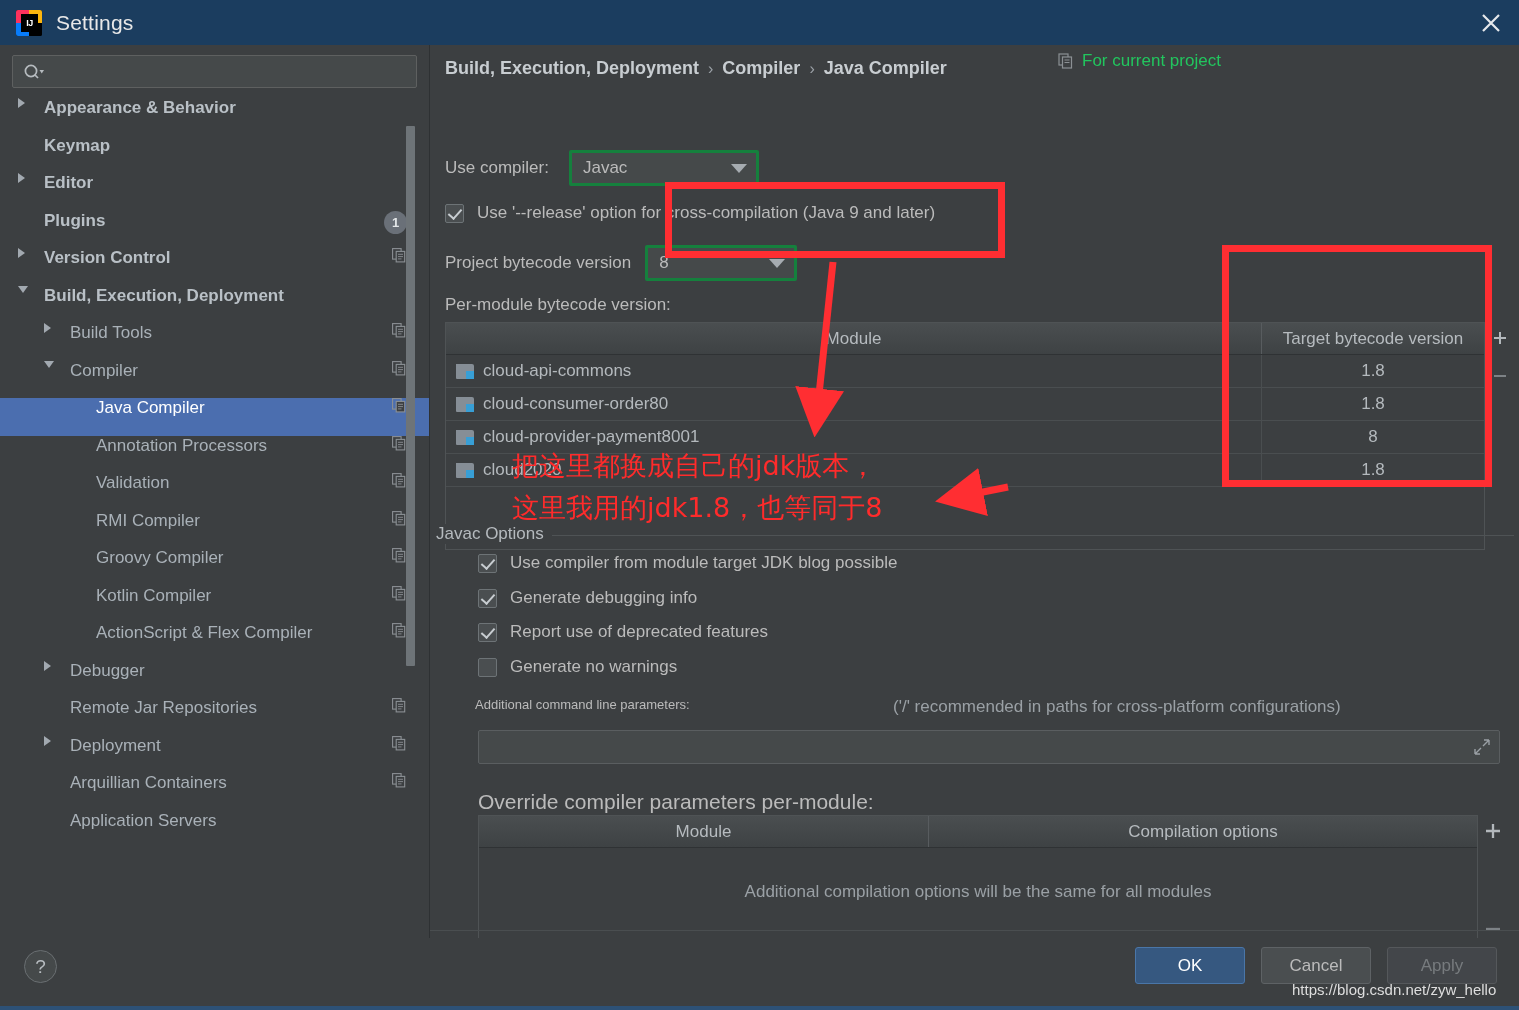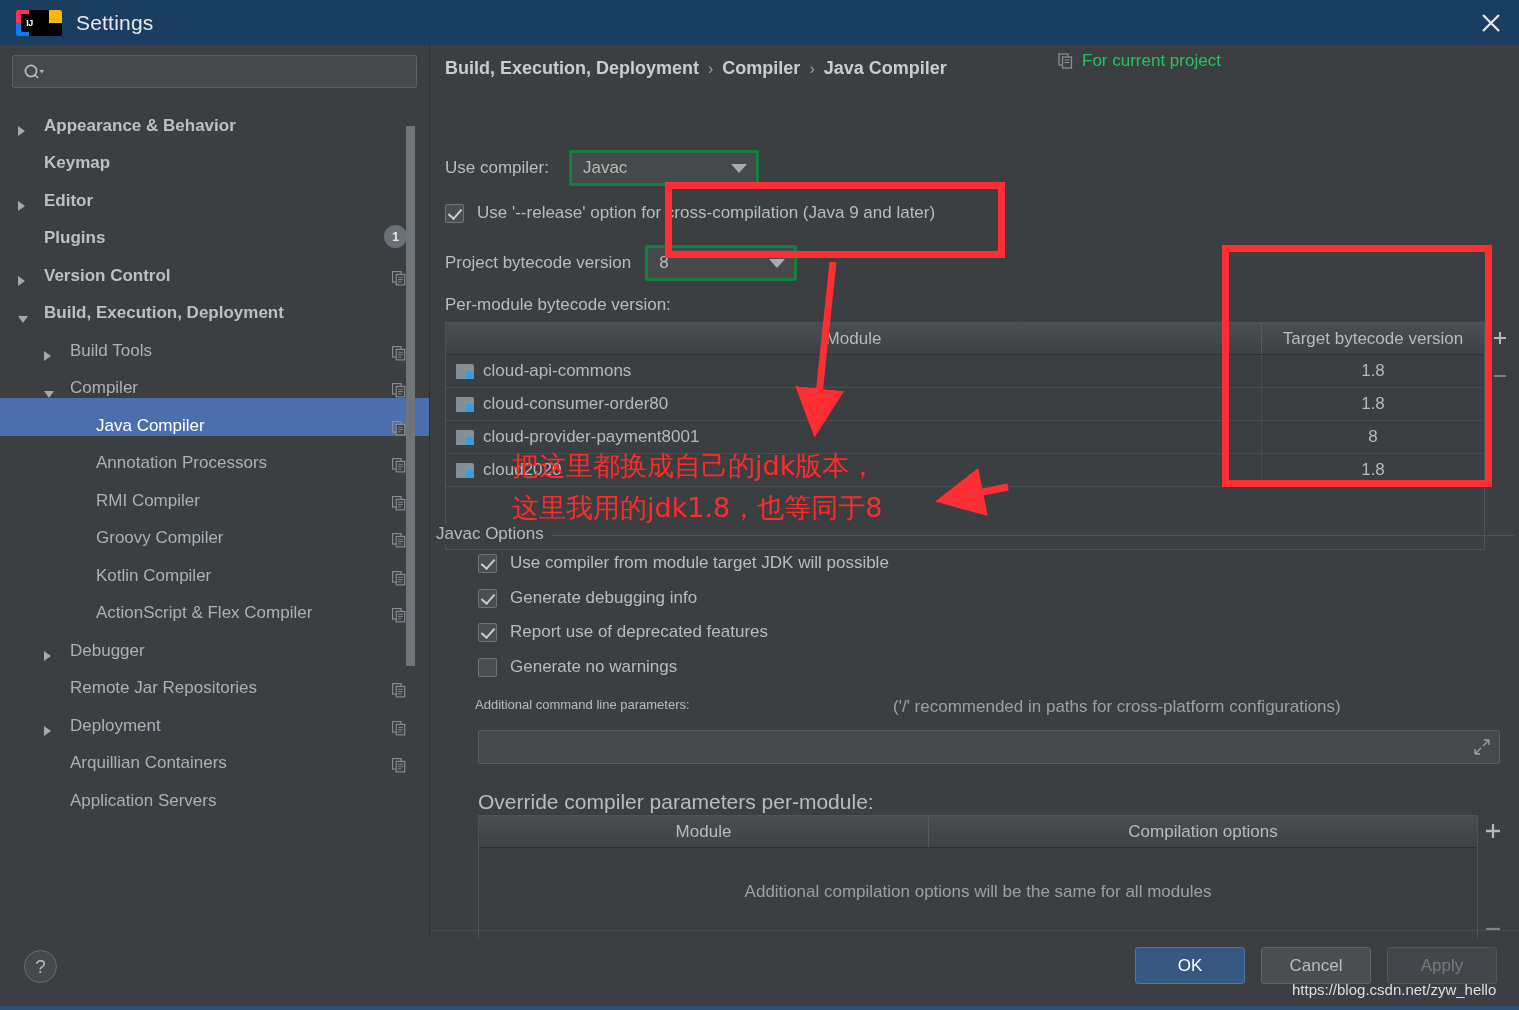--- a/index.html
+++ b/index.html
@@ -10,21 +10,21 @@
     overflow: hidden;
   }
   #root { position: relative; width: 1519px; height: 1010px; background: #3c3f41; }
 
   
   .titlebar {
     position: absolute; left: 0; top: 0; width: 1519px; height: 45px;
     background: #1b3d5f; display: flex; align-items: center;
   }
   .ij-logo {
-    width: 46px; height: 26px; margin-left: 16px; position: relative;
+    width: 26px; height: 26px; margin-left: 16px; position: relative;
     background: #000; border-radius: 2px; overflow: hidden; flex: 0 0 auto;
   }
   .ij-logo .q1 { position:absolute; left:0; top:0; width:13px; height:13px; background:#fe315d; }
   .ij-logo .q2 { position:absolute; right:0; top:0; width:13px; height:13px; background:#fdb60d; }
   .ij-logo .q3 { position:absolute; left:0; bottom:0; width:13px; height:13px; background:#087cfa; }
   .ij-logo .q4 { position:absolute; right:0; bottom:0; width:13px; height:13px; background:#000; }
   .ij-logo .ij-box {
     position:absolute; left:5px; top:4px; width:17px; height:18px; background:#000;
     color:#fff; font-size:9px; font-weight:bold; line-height:18px; text-align:center;
     letter-spacing:-0.5px; font-family:"Liberation Sans", sans-serif;
@@ -49,21 +49,21 @@
     display:flex; align-items:center; padding-left:10px;
   }
   .search-box .glyph { display:flex; align-items:center; }
   .search-input {
     flex:1; background: transparent; border:none; outline:none;
     color:#bbbbbb; font-size:14px; font-family:"Liberation Sans", sans-serif;
     padding-left: 8px;
   }
   .tree { margin-top: 10px; position: relative; height: 840px; overflow: hidden; }
   .tree-row {
-    height: 37.5px; display:flex; align-items:flex-end; position:relative;
+    height: 37.5px; display:flex; align-items:flex-start; position:relative;
     color:#a9b1b8; font-size: 17px; cursor: pointer; padding-right: 22px;
   }
   .tree-row.bold { color:#b9c0c6; font-weight: bold; }
   .tree-row.selected { background:#4b6eaf; color:#ffffff; }
   .tree-row .arrow { width: 0; height: 0; flex:0 0 auto; }
   .arrow-right {
     border-left: 7px solid #a2a9b0; border-top: 5px solid transparent;
     border-bottom: 5px solid transparent;
   }
   .arrow-down {
@@ -353,20 +353,29 @@
           <span class="tree-label" style="margin-left: 6px;">Java Compiler</span>
           <span class="copy-icon"><svg width="15" height="15" viewBox="0 0 15 15">
               <rect x="0.6" y="0.6" width="8.5" height="10.5" stroke="#8b9094" fill="none" stroke-width="1.1"></rect>
               <rect x="4.2" y="3.4" width="8.5" height="10.5" stroke="#8b9094" fill="#3c3f41" stroke-width="1.1"></rect>
               <path d="M6 6.3 H11 M6 8.6 H11 M6 10.9 H9.5" stroke="#8b9094" stroke-width="0.9"></path>
             </svg></span>
         </div>
         <div class="tree-row">
           <span style="width: 20px; display: inline-flex; align-items: center; justify-content: flex-start; margin-left: 70px; flex: 0 0 auto;"></span>
           <span class="tree-label" style="margin-left: 6px;">Annotation Processors</span>
+          <span class="copy-icon"><svg width="15" height="15" viewBox="0 0 15 15">
+              <rect x="0.6" y="0.6" width="8.5" height="10.5" stroke="#8b9094" fill="none" stroke-width="1.1"></rect>
+              <rect x="4.2" y="3.4" width="8.5" height="10.5" stroke="#8b9094" fill="#3c3f41" stroke-width="1.1"></rect>
+              <path d="M6 6.3 H11 M6 8.6 H11 M6 10.9 H9.5" stroke="#8b9094" stroke-width="0.9"></path>
+            </svg></span>
+        </div>
+        <div class="tree-row">
+          <span style="width: 20px; display: inline-flex; align-items: center; justify-content: flex-start; margin-left: 70px; flex: 0 0 auto;"></span>
+          <span class="tree-label" style="margin-left: 6px;">Validation</span>
           <span class="copy-icon"><svg width="15" height="15" viewBox="0 0 15 15">
               <rect x="0.6" y="0.6" width="8.5" height="10.5" stroke="#8b9094" fill="none" stroke-width="1.1"></rect>
               <rect x="4.2" y="3.4" width="8.5" height="10.5" stroke="#8b9094" fill="#3c3f41" stroke-width="1.1"></rect>
               <path d="M6 6.3 H11 M6 8.6 H11 M6 10.9 H9.5" stroke="#8b9094" stroke-width="0.9"></path>
             </svg></span>
         </div>
         <div class="tree-row">
           <span style="width: 20px; display: inline-flex; align-items: center; justify-content: flex-start; margin-left: 70px; flex: 0 0 auto;"></span>
           <span class="tree-label" style="margin-left: 6px;">RMI Compiler</span>
           <span class="copy-icon"><svg width="15" height="15" viewBox="0 0 15 15">
@@ -592,21 +601,21 @@
         </div>
         <div class="minusbtn" style="top:104px">
           <svg width="18" height="18" viewBox="0 0 18 18">
               <path d="M2 9 H16" stroke="#7d8286" stroke-width="2.3"></path>
             </svg>
         </div>
       </div>
     </div>
   <div class="cb-row opt" style="top: 508px;">
         <span class="checkbox checked"></span>
-        <span class="cb-text">Use compiler from module target JDK will possible</span>
+        <span class="cb-text">Use compiler from module target JDK blog possible</span>
       </div>
       <div class="cb-row opt" style="top: 543px;">
         <span class="checkbox checked"></span>
         <span class="cb-text">Generate debugging info</span>
       </div>
       <div class="cb-row opt" style="top: 577px;">
         <span class="checkbox checked"></span>
         <span class="cb-text">Report use of deprecated features</span>
       </div>
       <div class="cb-row opt" style="top: 612px;">

